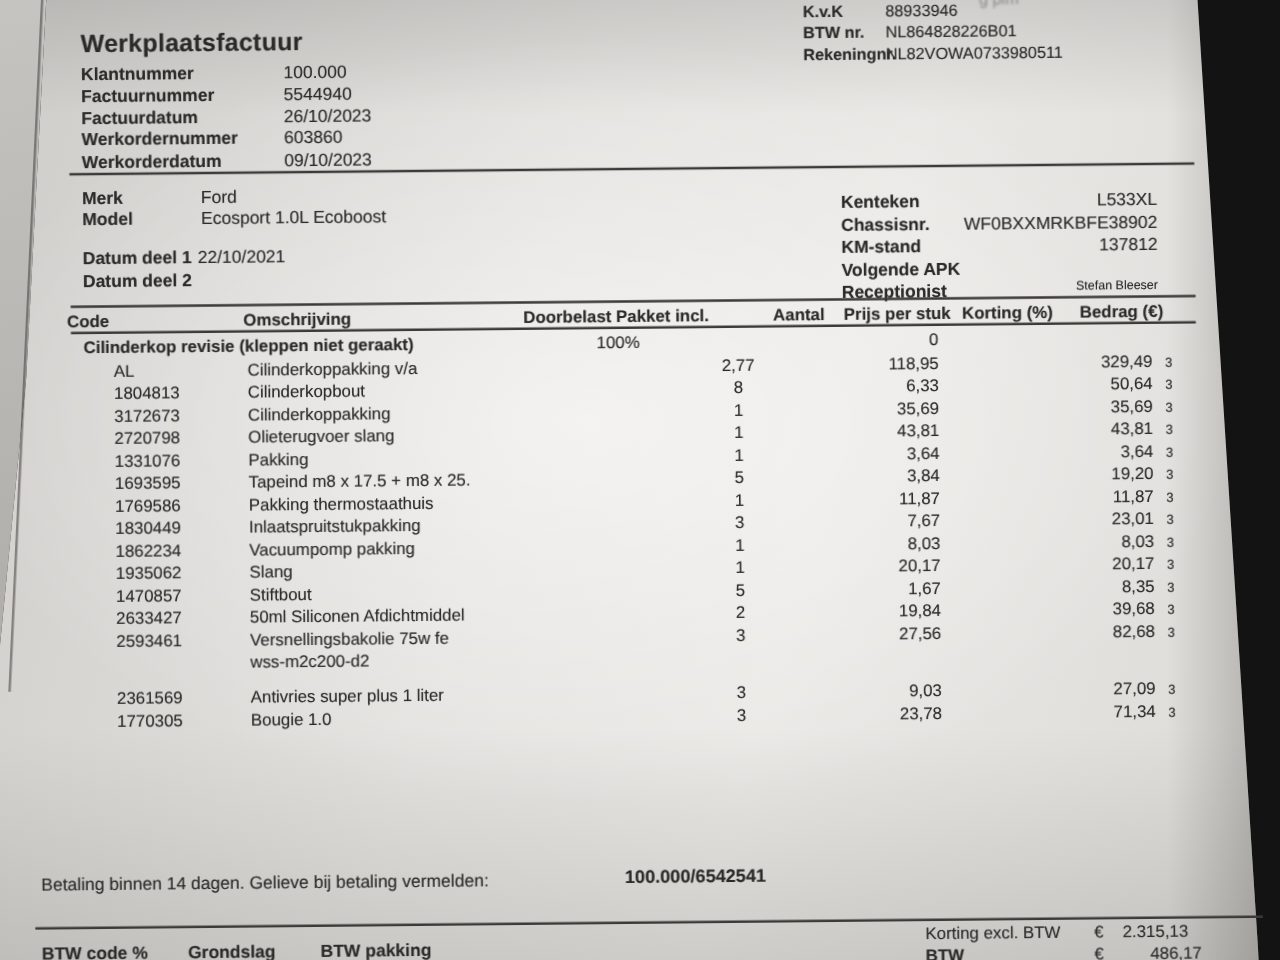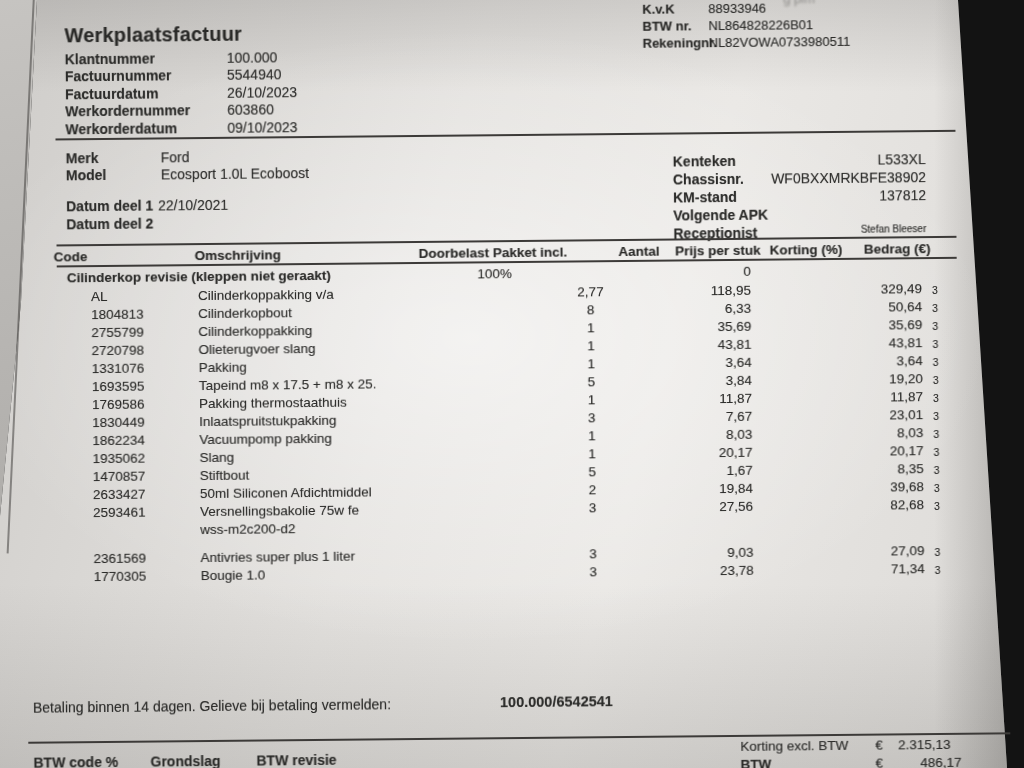--- a/index.html
+++ b/index.html
@@ -230,21 +230,21 @@
         </div>
         <div class="trow">
           <span class="c c-code">1804813</span>
           <span class="c c-desc">Cilinderkopbout</span>
           <span class="c c-qty">8</span>
           <span class="c c-price">6,33</span>
           <span class="c c-amount">50,64</span>
           <span class="c c-vat">3</span>
         </div>
         <div class="trow">
-          <span class="c c-code">2755799</span>
+          <span class="c c-code">3172673</span>
           <span class="c c-desc">Cilinderkoppakking</span>
           <span class="c c-qty">1</span>
           <span class="c c-price">35,69</span>
           <span class="c c-amount">35,69</span>
           <span class="c c-vat">3</span>
         </div>
         <div class="trow">
           <span class="c c-code">2720798</span>
           <span class="c c-desc">Olieterugvoer slang</span>
           <span class="c c-qty">1</span>
@@ -344,21 +344,21 @@
       </div>
 
     <div class="pay-note">Betaling binnen 14 dagen. Gelieve bij betaling vermelden:</div>
     <div class="pay-ref">100.000/6542541</div>
 
     <div class="hr" id="hr4"></div>
 
     <div class="btw-head">
       <span class="bh-code">BTW code %</span>
       <span class="bh-grond">Grondslag</span>
-      <span class="bh-bedrag">BTW revisie</span>
+      <span class="bh-bedrag">BTW pakking</span>
     </div>
 
     <span class="tot-label">Korting excl. BTW</span>
     <span class="tot-eur">€</span>
     <span class="tot-val">2.315,13</span>
 
     <span class="vat-label">BTW</span>
     <span class="vat-eur">€</span>
     <span class="vat-val">486,17</span>
 

